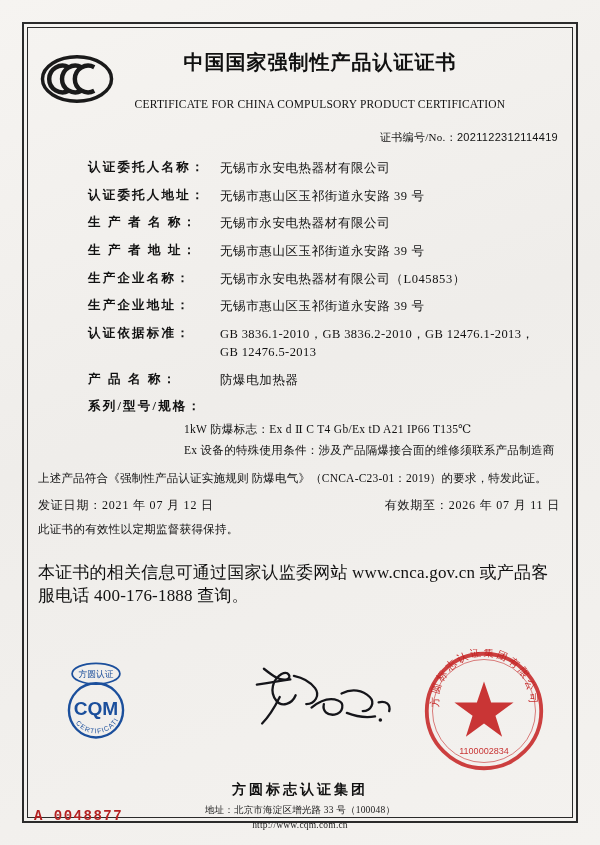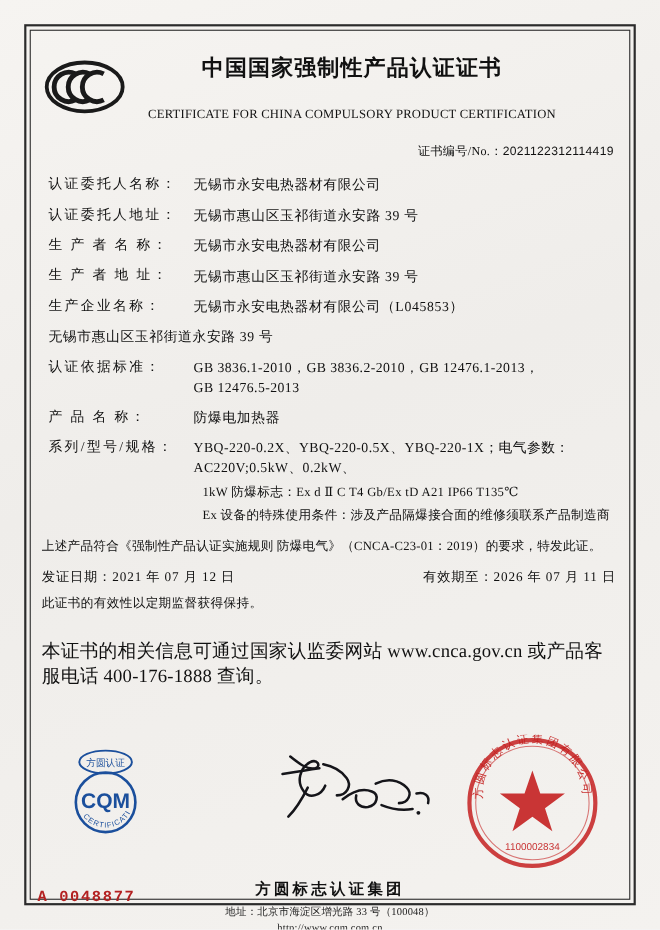--- a/index.html
+++ b/index.html
@@ -103,24 +103,25 @@
   }
   .frow {
     display: flex;
     align-items: flex-start;
     margin-bottom: 9.5px;
   }
   .flabel {
     width: 132px;
     flex: 0 0 132px;
     font-size: 12.5px;
-    font-weight: normal;
+    font-weight: bold;
     letter-spacing: 2.2px;
     color: #111;
     white-space: nowrap;
+    margin-left: 44px;
   }
   .fvalue {
     flex: 1;
     font-size: 12.5px;
     color: #111;
     letter-spacing: 0.6px;
     line-height: 1.45;
   }
   .fvalue.mono-ish {
     letter-spacing: 0.4px;
@@ -287,39 +288,39 @@
         <div class="flabel">生 产 者 地 址：</div>
         <div class="fvalue">无锡市惠山区玉祁街道永安路 39 号</div>
       </div>
 
       <div class="frow">
         <div class="flabel">生产企业名称：</div>
         <div class="fvalue">无锡市永安电热器材有限公司（L045853）</div>
       </div>
 
       <div class="frow">
+        <div class="flabel">生产企业地址：</div>
         <div class="fvalue">无锡市惠山区玉祁街道永安路 39 号</div>
       </div>
 
       <div class="frow">
         <div class="flabel">认证依据标准：</div>
         <div class="fvalue mono-ish">
           <span>GB 3836.1-2010，GB 3836.2-2010，GB 12476.1-2013，</span>
           <span class="line2">GB 12476.5-2013</span>
         </div>
       </div>
 
       <div class="frow">
         <div class="flabel">产 品 名 称：</div>
         <div class="fvalue">防爆电加热器</div>
       </div>
 
       <div class="frow">
         <div class="flabel">系列/型号/规格：</div>
-        <div class="fvalue mono-ish">YBQ-220-0.2X、YBQ-220-0.5X、YBQ-220-1X；电气参数：AC220V;0.5kW、0.2kW、</div>
       </div>
 
       <div class="sub-line">1kW 防爆标志：Ex d Ⅱ C T4 Gb/Ex tD A21 IP66 T135℃</div>
       <div class="sub-line">Ex 设备的特殊使用条件：涉及产品隔爆接合面的维修须联系产品制造商</div>
 
     </div>
 
     <div class="stmt">上述产品符合《强制性产品认证实施规则 防爆电气》（CNCA-C23-01：2019）的要求，特发此证。</div>
 
     <div class="dates-row">

